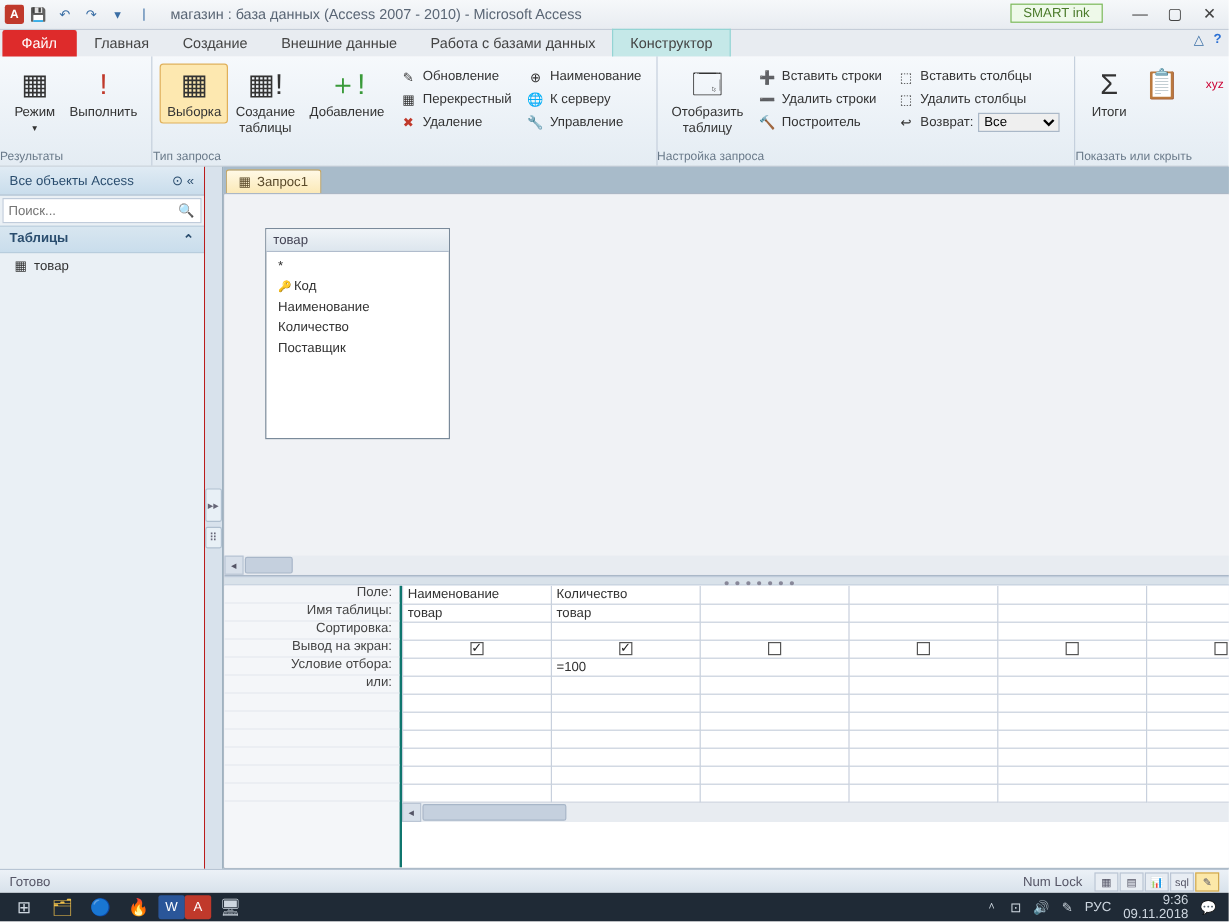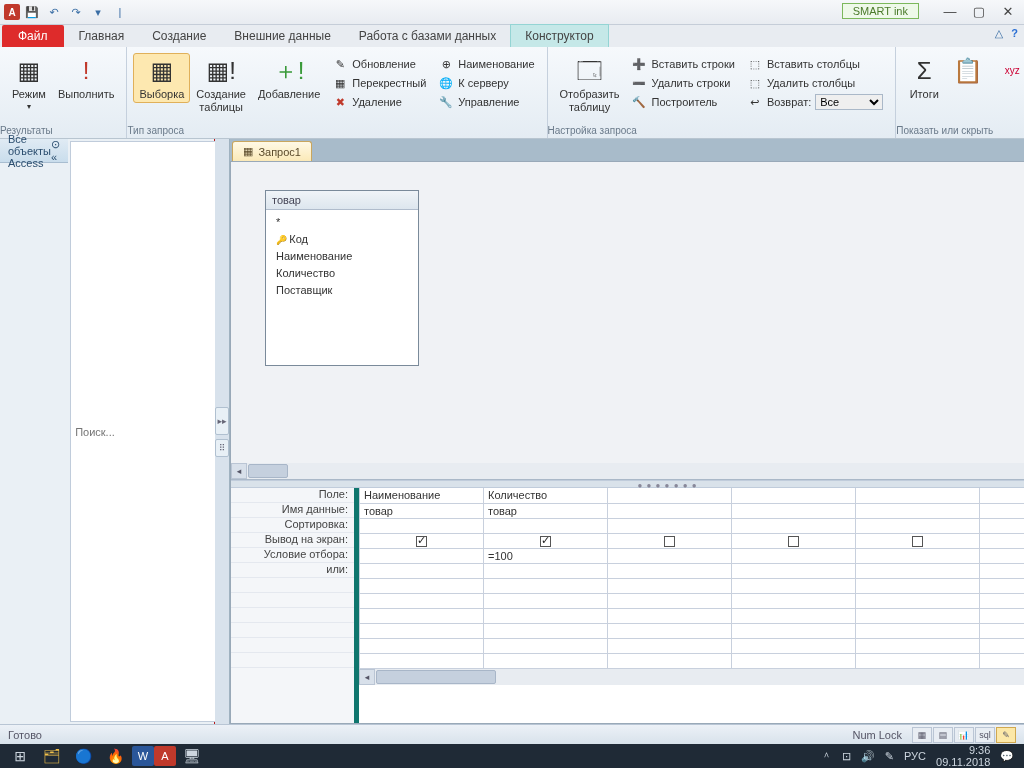--- a/index.html
+++ b/index.html
@@ -24,40 +24,40 @@
 .rgrp-label{position:absolute;bottom:2px;width:100%;text-align:left;font-size:10px;color:#6a7a8a}
 .big-btn{display:flex;flex-direction:column;align-items:center;gap:1px;padding:2px 6px;font-size:11px;color:#333;text-align:center;line-height:1.2}
 .big-btn.sel{background:#fde8b0;border:1px solid #e0b05a;border-radius:3px;padding:1px 5px}
 .big-ico{width:32px;height:32px;display:flex;align-items:center;justify-content:center;font-size:24px}
 .sm-row{display:flex;flex-direction:column;gap:1px;padding:2px 4px}
 .sm-btn{display:flex;align-items:center;gap:4px;font-size:11px;color:#333;padding:1px 2px;white-space:nowrap}
 .sm-ico{width:16px;height:16px;display:inline-flex;align-items:center;justify-content:center}
 .return-sel{display:flex;align-items:center;gap:4px}
 .return-sel select{font-size:11px;width:68px;border:1px solid #aab8c8}
 .workspace{position:absolute;top:139px;left:0;right:0;bottom:44px;display:flex}
-.nav-pane{width:215px;background:#eaf0f5;border-right:1px solid #b91c1c;display:flex;}
+.nav-pane{width:215px;background:#eaf0f5;border-right:1px solid #b91c1c;display:flex;flex-direction:column}
 .nav-hdr{height:24px;background:linear-gradient(#e0ebf4,#c9ddec);border-bottom:1px solid #a8bdd0;display:flex;align-items:center;padding:0 8px;color:#2a4d6e;font-size:12px;justify-content:space-between}
 .nav-search{padding:3px 4px;display:flex;align-items:center;background:#fff;margin:2px;border:1px solid #c0ccdb}
 .nav-search input{flex:1;border:none;outline:none;color:#888;font-size:11px}
 .nav-cat{background:linear-gradient(#d8e6f0,#c9ddec);padding:4px 8px;color:#2a4d6e;font-weight:bold;border-top:1px solid #b8cddd;border-bottom:1px solid #b8cddd;display:flex;justify-content:space-between}
 .nav-item{padding:4px 12px;display:flex;align-items:center;gap:6px;color:#333}
 .shutter{width:16px;background:#d8e2ec;border-right:1px solid #9fb2c0;display:flex;flex-direction:column;align-items:center;justify-content:center;gap:4px}
 .shutter-btn{width:14px;height:28px;background:#e8f0f6;border:1px solid #b0c0d0;border-radius:2px;font-size:9px;display:flex;align-items:center;justify-content:center;color:#667}
 .doc-area{flex:1;display:flex;flex-direction:column;background:#bcc8d4}
 .doc-tabs{height:22px;background:#a8bbca;display:flex;align-items:flex-end}
 .doc-tab{background:linear-gradient(#fff9e6,#fbe9b7);border:1px solid #c9a65e;border-bottom:none;padding:3px 10px;display:flex;align-items:center;gap:5px;margin-left:2px;color:#5a4a2a;font-size:11px;border-radius:3px 3px 0 0}
 .designer{flex:1;display:flex;flex-direction:column;background:#fff;border:1px solid #99a9b8;margin:0 16px 0 0;position:relative}
 .upper-pane{height:318px;background:#f0f2f5;position:relative;border-bottom:1px solid #aab8c8}
 .table-box{position:absolute;left:34px;top:28px;width:154px;height:176px;background:#fff;border:1px solid #7a8a9a}
 .table-box-hdr{background:linear-gradient(#f0f4f8,#dde6ee);border-bottom:1px solid #b0bccc;padding:3px 6px;color:#445;font-size:11px}
 .table-box-body{padding:4px 10px;line-height:1.55;color:#333}
 .table-box-body .pk:before{content:"🔑";font-size:9px;margin-right:2px}
 .splitter{height:8px;background:#d9e2ea;border-top:1px solid #c0ccdb;border-bottom:1px solid #c0ccdb;text-align:center;color:#889;font-size:8px;letter-spacing:1px}
 .grid-pane{flex:1;display:flex;overflow:hidden;background:#fff}
-.grid-labels{width:128px;background:#f4f6f9;border-right:5px solid #0f766e}
+.grid-labels{width:148px;background:#f4f6f9;border-right:2px solid #0f766e}
 .grid-labels div{height:15px;text-align:right;padding:0 6px 0 0;font-size:11px;color:#444;border-bottom:1px solid #e4e8ef}
 .grid-cols{flex:1;overflow:auto}
 .grid-table{border-collapse:collapse;width:100%}
 .grid-table td{border:1px solid #c8d0dd;height:15px;padding:0 4px;font-size:11px;color:#333;min-width:124px;vertical-align:middle}
 .grid-table td.chk{text-align:center}
 .grid-table tr:first-child td{border-top:none}
 .hscroll{height:16px;background:#e8ecf1;display:flex;align-items:center}
 .hs-btn{width:16px;height:16px;background:#d8e0ea;border:1px solid #bac5d4;display:flex;align-items:center;justify-content:center;font-size:9px;color:#556}
 .hs-track{flex:1;height:16px}
 .hs-thumb{width:40px;height:14px;background:#c5d0de;border:1px solid #a8b6c8;border-radius:2px;margin:1px}
@@ -77,20 +77,21 @@
 <body>
 
 <div class="title-bar">
   <div class="tb-left">
     <div class="tb-icon">A</div>
     <div class="qat-btn">💾</div>
     <div class="qat-btn">↶</div>
     <div class="qat-btn">↷</div>
     <div class="qat-btn">▾</div>
     <div class="qat-btn">|</div>
+    <div class="tb-title">магазин : база данных (Access 2007 - 2010)  -  Microsoft Access</div>
   </div>
   <div class="tb-right">
     <div class="smart-ink">SMART ink</div>
     <div class="win-btn">—</div>
     <div class="win-btn">▢</div>
     <div class="win-btn">✕</div>
   </div>
 </div>
 
 <div class="ribbon-tabs">
@@ -274,21 +275,21 @@
             <div class="hs-track">
                 <div class="hs-thumb"></div>
               </div>
 
           </div>
         </div>
         <div class="splitter">● ● ● ● ● ● ●</div>
         <div class="grid-pane">
           <div class="grid-labels">
             <div>Поле:</div>
-            <div>Имя данные:</div>
+            <div>Имя таблицы:</div>
             <div>Сортировка:</div>
             <div>Вывод на экран:</div>
             <div>Условие отбора:</div>
             <div>или:</div>
             <div></div>
               <div></div>
               <div></div>
               <div></div>
               <div></div>
               <div></div>

